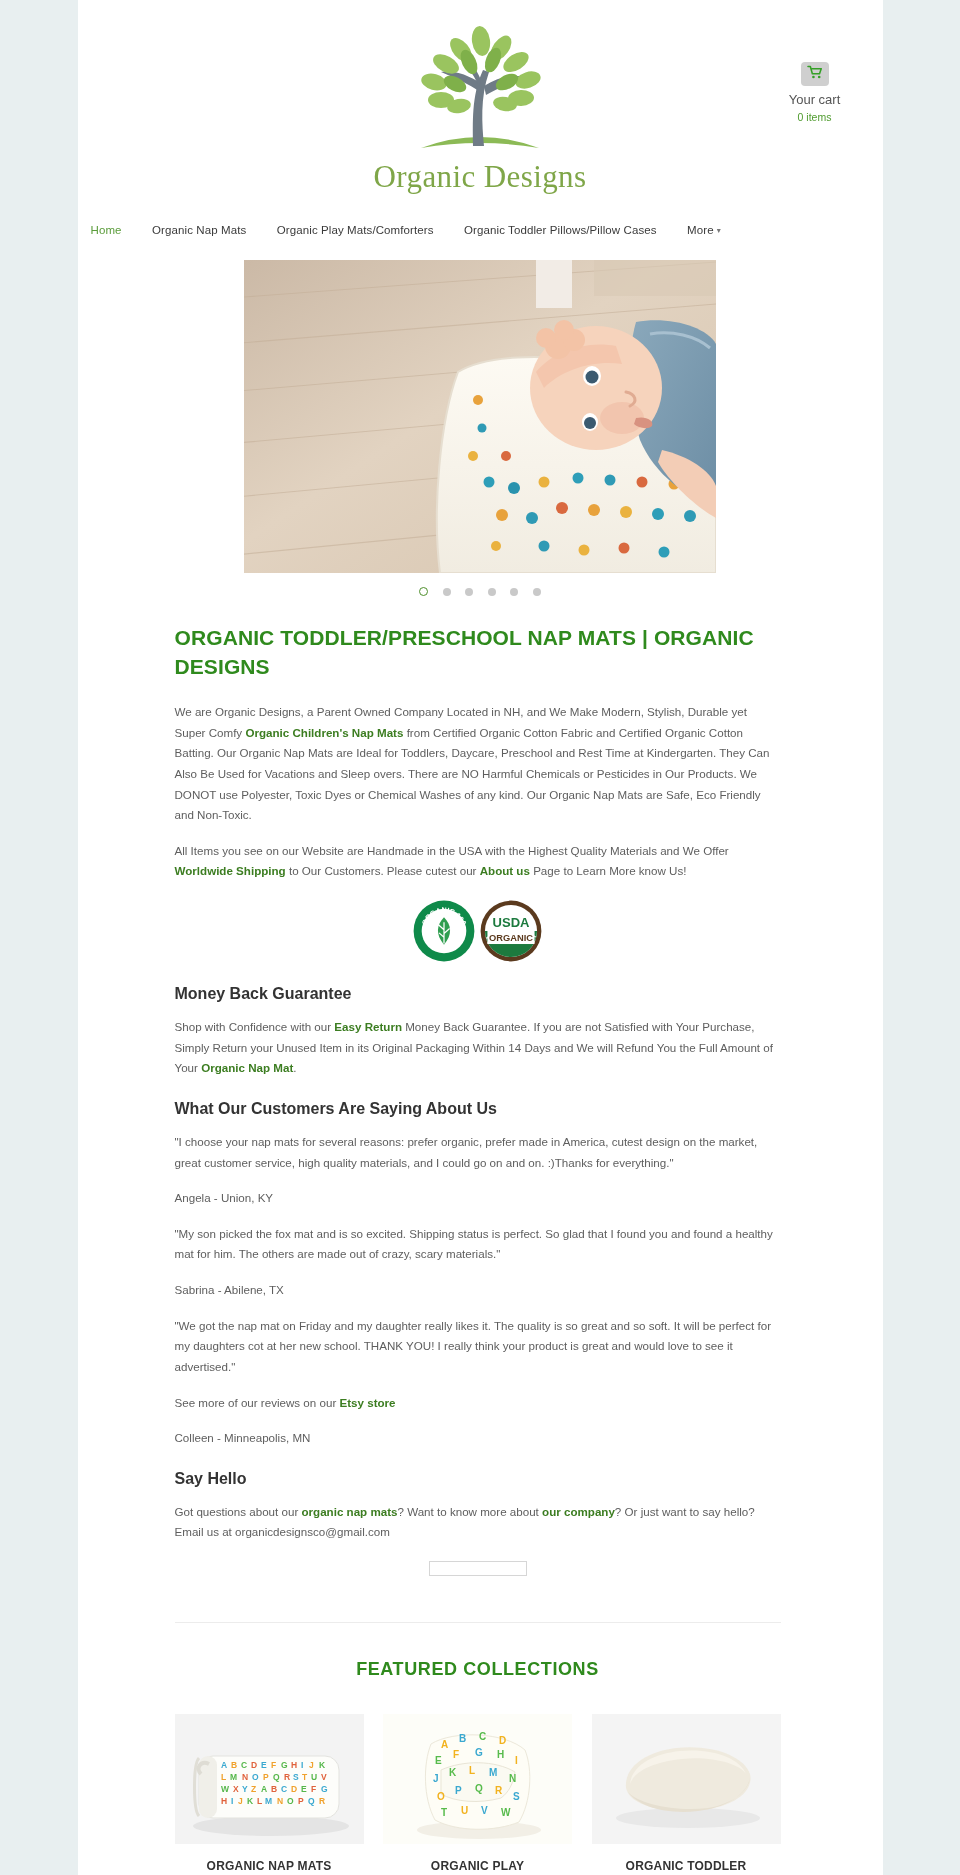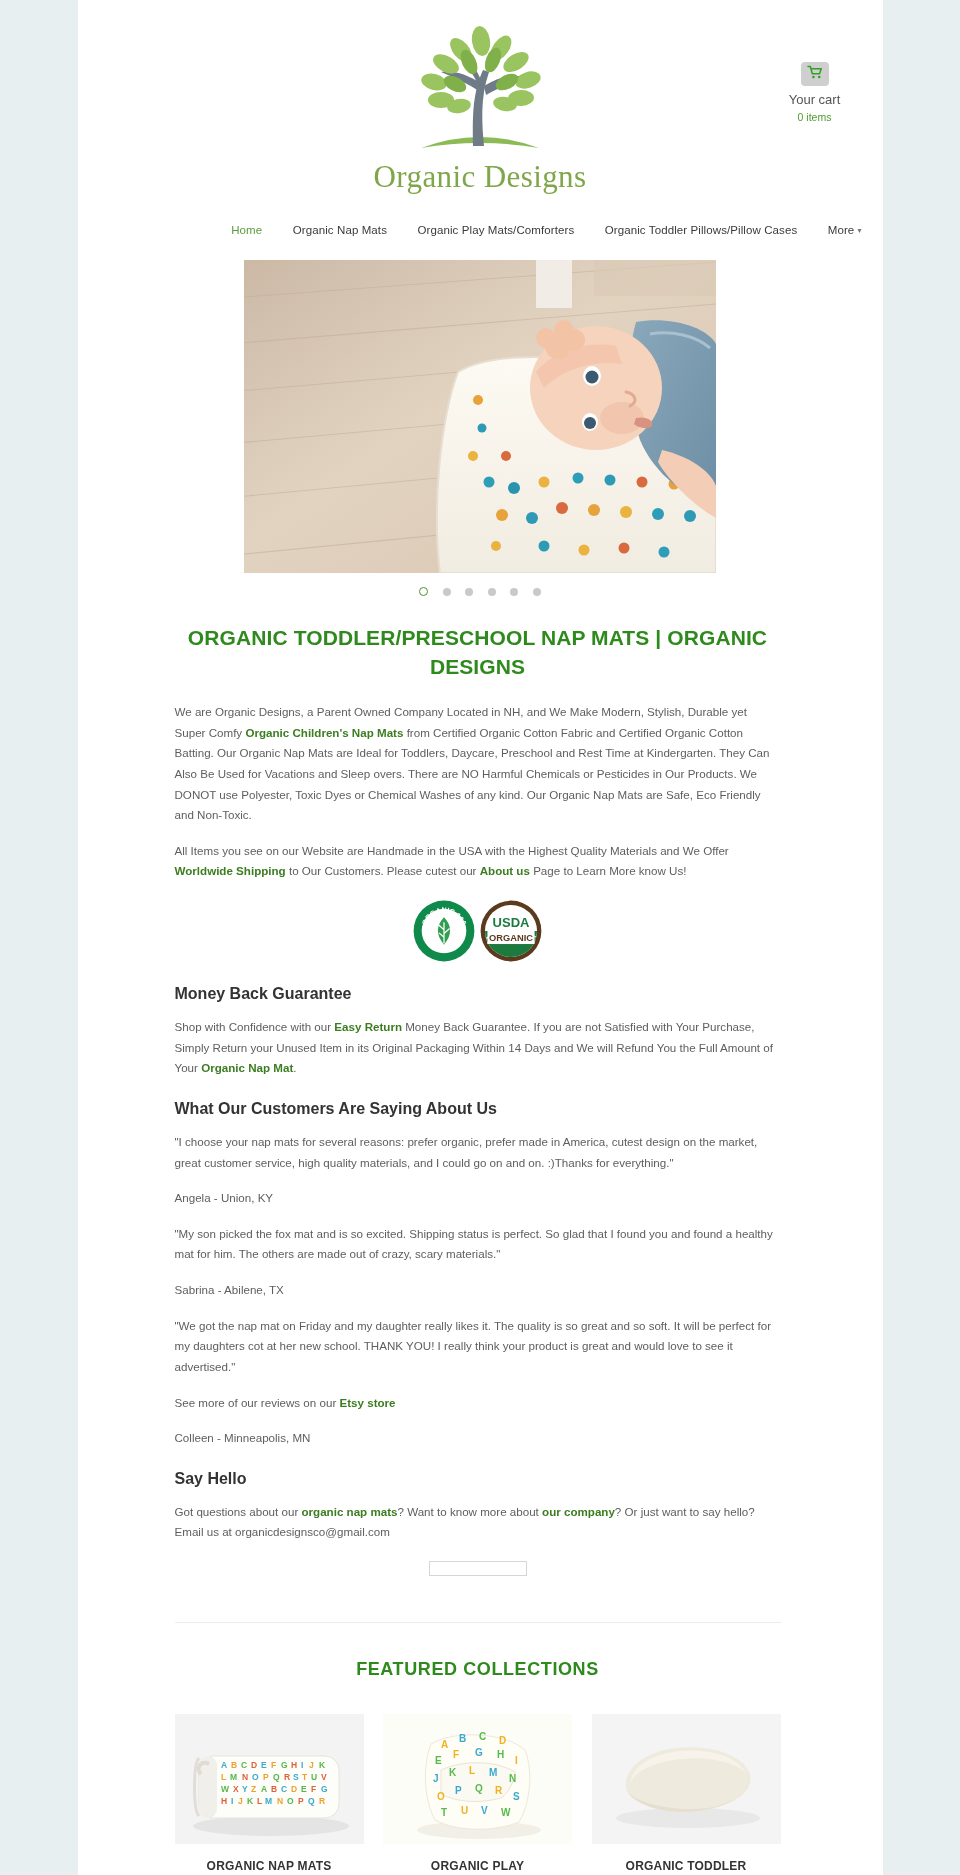--- a/index.html
+++ b/index.html
@@ -66,21 +66,21 @@
   }
   .cart-count {
     display: block;
     font-size: 10.5px;
     color: #4f9b2e;
     line-height: 1.45;
   }
 
   
   .nav {
-    text-align: right;
+    text-align: left;
     padding: 16px 8px 12px 0;
     white-space: nowrap;
   }
   .nav-item {
     display: inline-block;
     font-size: 11.5px;
     color: #3a3a3a;
     text-decoration: none;
     margin: 0 13px;
     letter-spacing: .1px;
@@ -128,21 +128,20 @@
   }
 
   
   .content { padding: 0 96px; }
   @media all { .content { padding-left: 97px; padding-right: 102px; } }
 
   h1.page-title {
     font-size: 21px;
     font-weight: bold;
     color: #2f8a1d;
-    text-align: center;
     line-height: 1.38;
     margin: 28px 0 20px 0;
     letter-spacing: .1px;
   }
   p.body-text {
     font-size: 11.6px;
     color: #5e5e5e;
     line-height: 1.78;
     margin: 0 0 15px 0;
     text-align: left;

